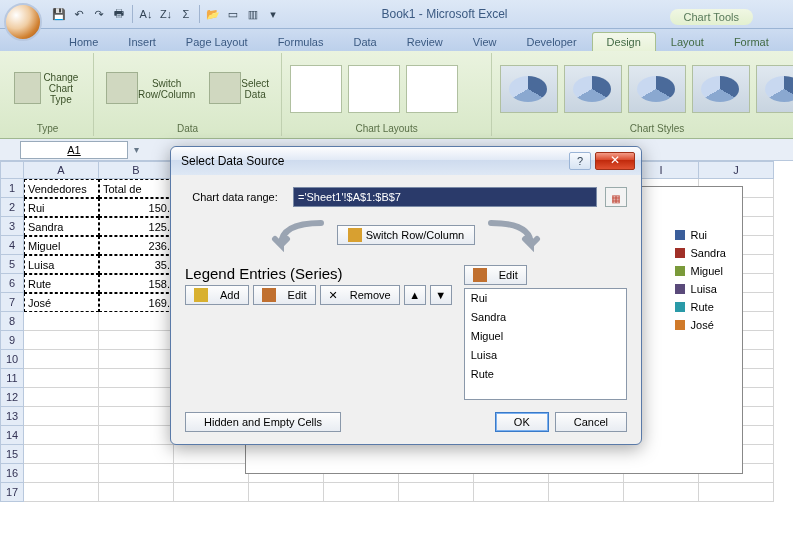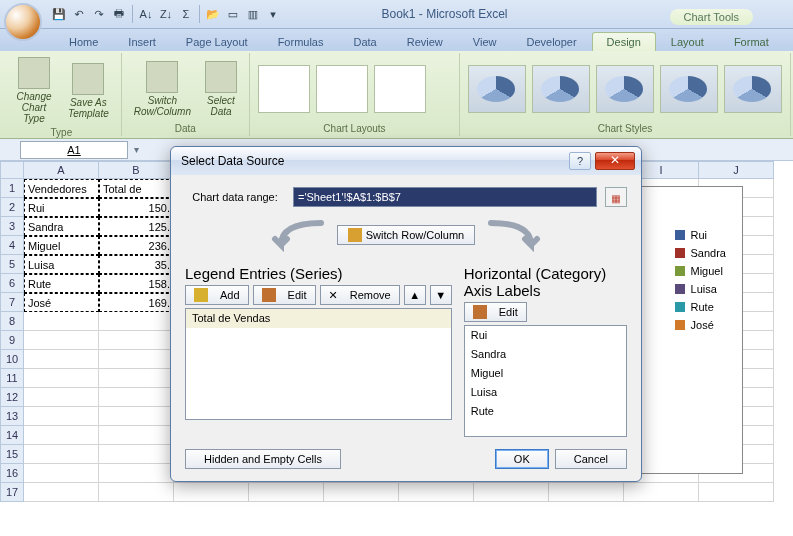--- a/index.html
+++ b/index.html
@@ -17,21 +17,21 @@
 
 .tabs { height: 22px; background: linear-gradient(#cddcf1,#bcd0eb); display: flex; align-items: flex-end; padding-left: 54px; gap: 0; position: relative; }
 .tab { padding: 3px 14px; font-size: 11px; color: #3b5a82; cursor: pointer; border: 1px solid transparent; border-bottom: none; }
 .tab.contextual { color: #436b45; }
 .tab.active { background: linear-gradient(#f3f8eb,#e8f2d8); border-color: #a8c090; border-top-left-radius:3px; border-top-right-radius:3px; }
 
 
 .ribbon { height: 88px; background: linear-gradient(#eaf3df,#d8e8c8); border-bottom: 1px solid #a0b890; display: flex; padding: 2px; }
 .ribbon-group { border-right: 1px solid #c0d0b0; padding: 2px 8px; display: flex; flex-direction: column; justify-content: space-between; }
 .ribbon-group-items { display: flex; gap: 6px; flex: 1; align-items: center; }
-.big-btn { display: flex; flex-direction: column; align-items: center; font-size: 10px; color: #3a5028; text-align: center; padding: 2px 4px; cursor: pointer; font-style: italic; }
+.big-btn { display: flex; align-items: center; font-size: 10px; color: #3a5028; text-align: center; padding: 2px 4px; cursor: pointer; }
 .big-btn .ico { width: 32px; height: 32px; background: #d0d8c0; border: 1px solid #a0b090; margin-bottom: 2px; }
 .ribbon-group-label { font-size: 10px; color: #5a7048; text-align: center; padding-top: 1px; }
 .layout-thumb { width: 52px; height: 48px; background: #fff; border: 1px solid #b0c0a0; }
 .style-thumb { width: 58px; height: 48px; background: linear-gradient(#e0e8f0,#c8d4e0); border: 1px solid #b0c0a0; position: relative; }
 .style-thumb::after { content:""; position:absolute; left:8px; top:10px; width:38px; height:26px; border-radius:50%; background: conic-gradient(#4a6a9a 0 120deg,#8aa8d0 120deg 240deg,#c8d8f0 240deg 360deg); }
 
 
 .fbar { height: 22px; background: #e8eef7; border-bottom: 1px solid #b8c8dd; display: flex; align-items: center; }
 .name-box { width: 108px; height: 18px; background: #fff; border: 1px solid #9ab; margin-left: 20px; font-size: 11px; padding: 0 4px; display: flex; align-items: center; justify-content: center; text-decoration: underline; }
 
@@ -121,25 +121,20 @@
 </div>
 
 <div class="ribbon">
   <div class="ribbon-group">
     <div class="ribbon-group-items">
       <div class="big-btn">
           <div class="ico"></div>
           <span style="white-space:pre-line">Change
 Chart Type</span>
         </div>
-      <div class="big-btn">
-          <div class="ico"></div>
-          <span style="white-space:pre-line">Save As
-Template</span>
-        </div>
     </div>
     <div class="ribbon-group-label">Type</div>
   </div>
   <div class="ribbon-group">
     <div class="ribbon-group-items">
       <div class="big-btn">
           <div class="ico"></div>
           <span style="white-space:pre-line">Switch
 Row/Column</span>
         </div>
@@ -484,26 +479,22 @@
               <span>✕</span>
               <span>Remove</span>
             </button>
           <button class="sm-btn arrow-btn">
               <span>▲</span>
             </button>
           <button class="sm-btn arrow-btn">
               <span>▼</span>
             </button>
         </div>
-        <div class="list-box sel-first" id="series-list">
-            <div class="li">Total de Vendas</div>
-          </div>
       </div>
       <div class="col-panel">
-        <div class="panel-label">Horizontal (Category) Axis Labels</div>
         <div class="btn-row">
           <button class="sm-btn">
               <span class="mini-ico" style="background:#c07030"></span>
               <span>Edit</span>
             </button>
         </div>
         <div class="list-box" id="cat-list">
             <div class="li">Rui</div>
             <div class="li">Sandra</div>
             <div class="li">Miguel</div>

